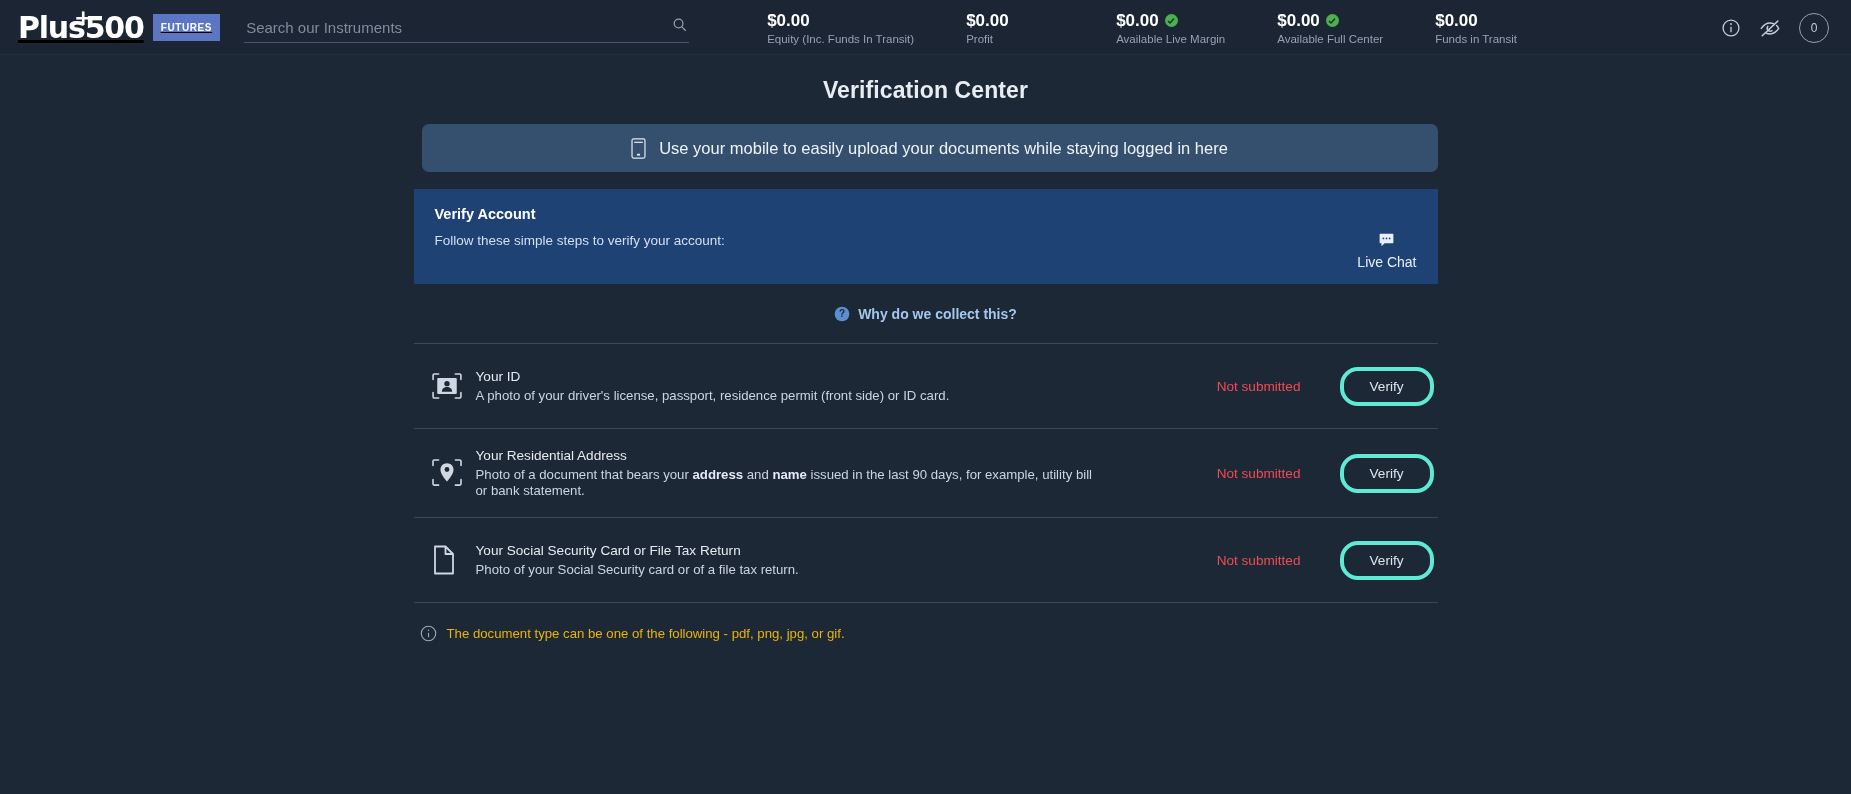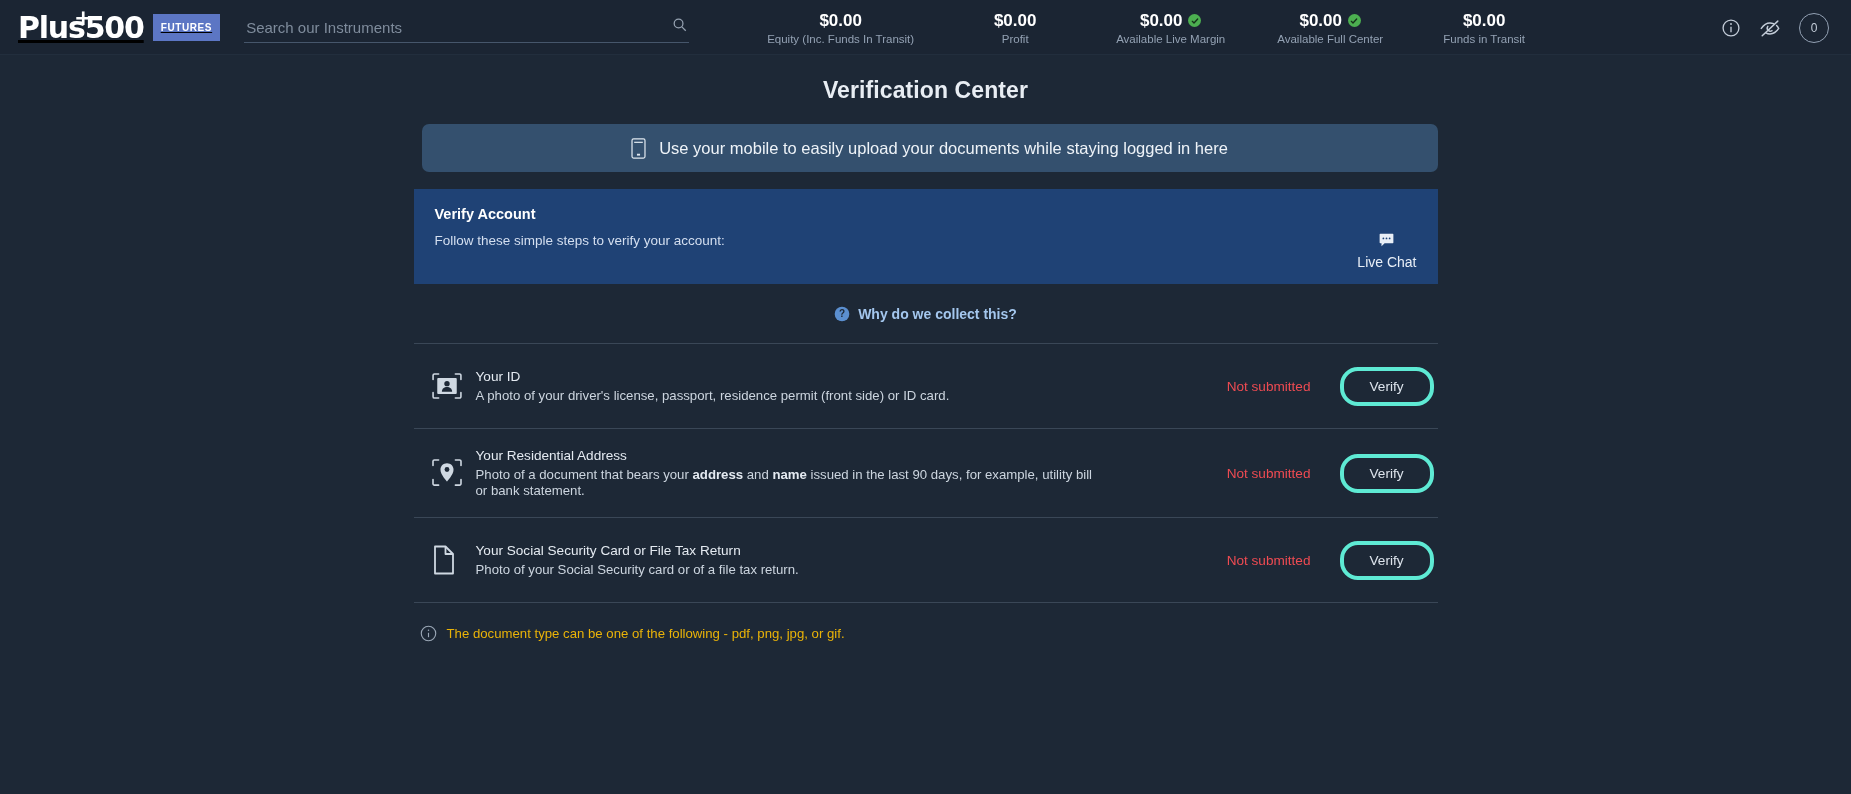--- a/index.html
+++ b/index.html
@@ -90,21 +90,21 @@
   .metrics {
     display: flex;
     align-items: center;
     margin-left: 52px;
     flex: 1;
     gap: 0;
   }
   .metric {
     display: flex;
     flex-direction: column;
-    align-items: center;
+    align-items: flex-start;
     padding: 0 26px;
     min-width: 150px;
   }
   .metric-val {
     font-size: 17px;
     font-weight: 700;
     color: #ffffff;
     display: flex;
     align-items: center;
     gap: 6px;
@@ -255,21 +255,21 @@
     color: #ccd5df;
     font-size: 13.2px;
     line-height: 15.5px;
     max-width: 630px;
   }
   .doc-desc b { font-weight: 700; color: #e4eaf1; }
   .doc-status {
     color: #ef4b52;
     font-size: 13.6px;
     white-space: nowrap;
-    margin-right: 29px;
+    margin-right: 39px;
   }
   .verify-btn {
     border: 4px solid #5eead4;
     background: transparent;
     color: #dde4ec;
     font-family: "Liberation Sans", sans-serif;
     font-size: 13.6px;
     border-radius: 18px;
     padding: 8px 26px;
     cursor: pointer;

